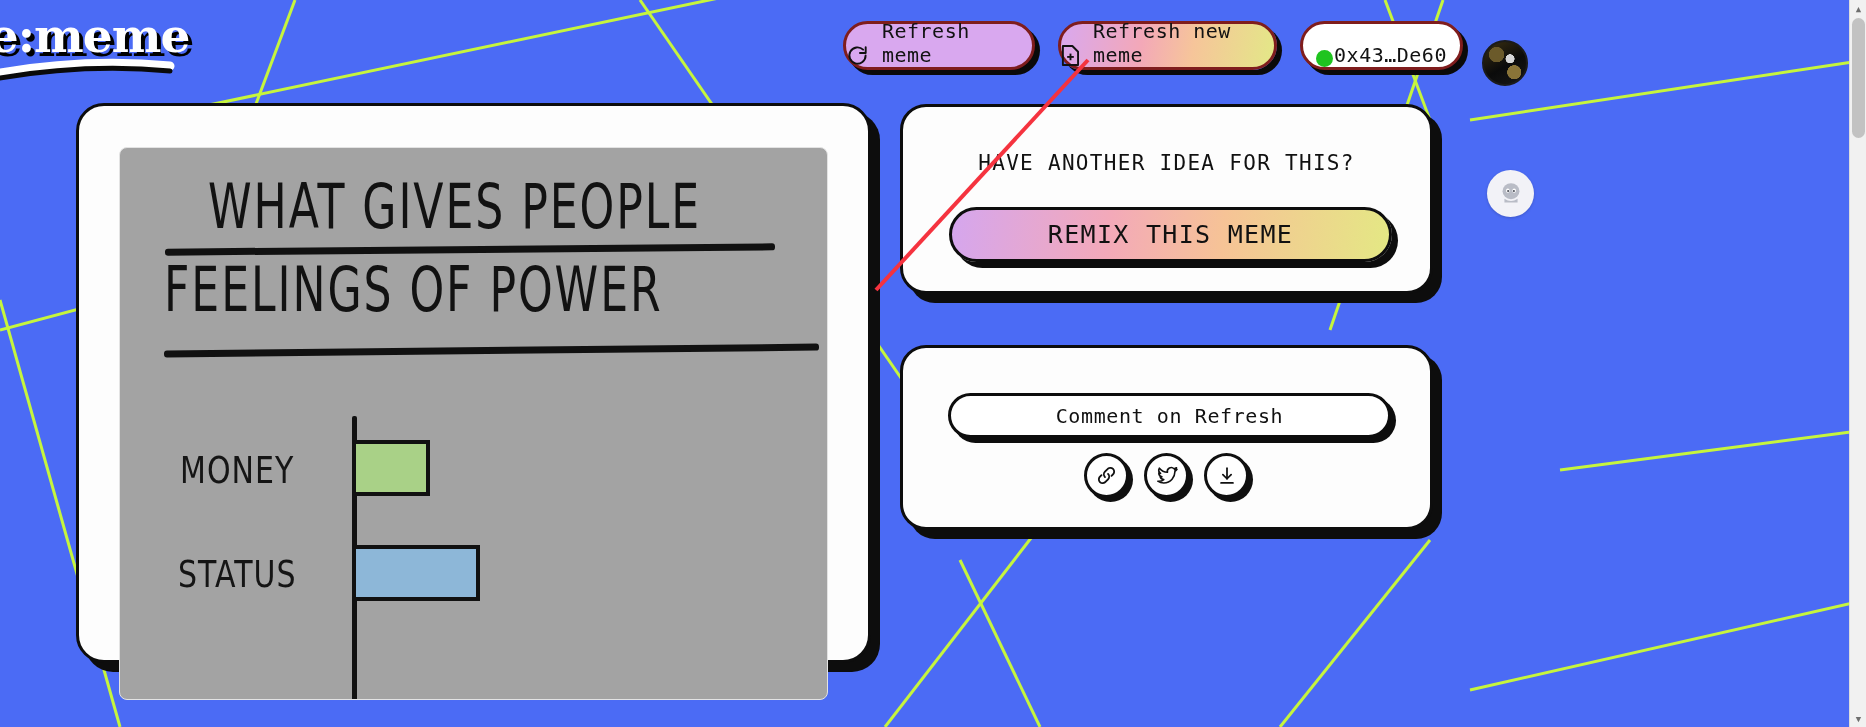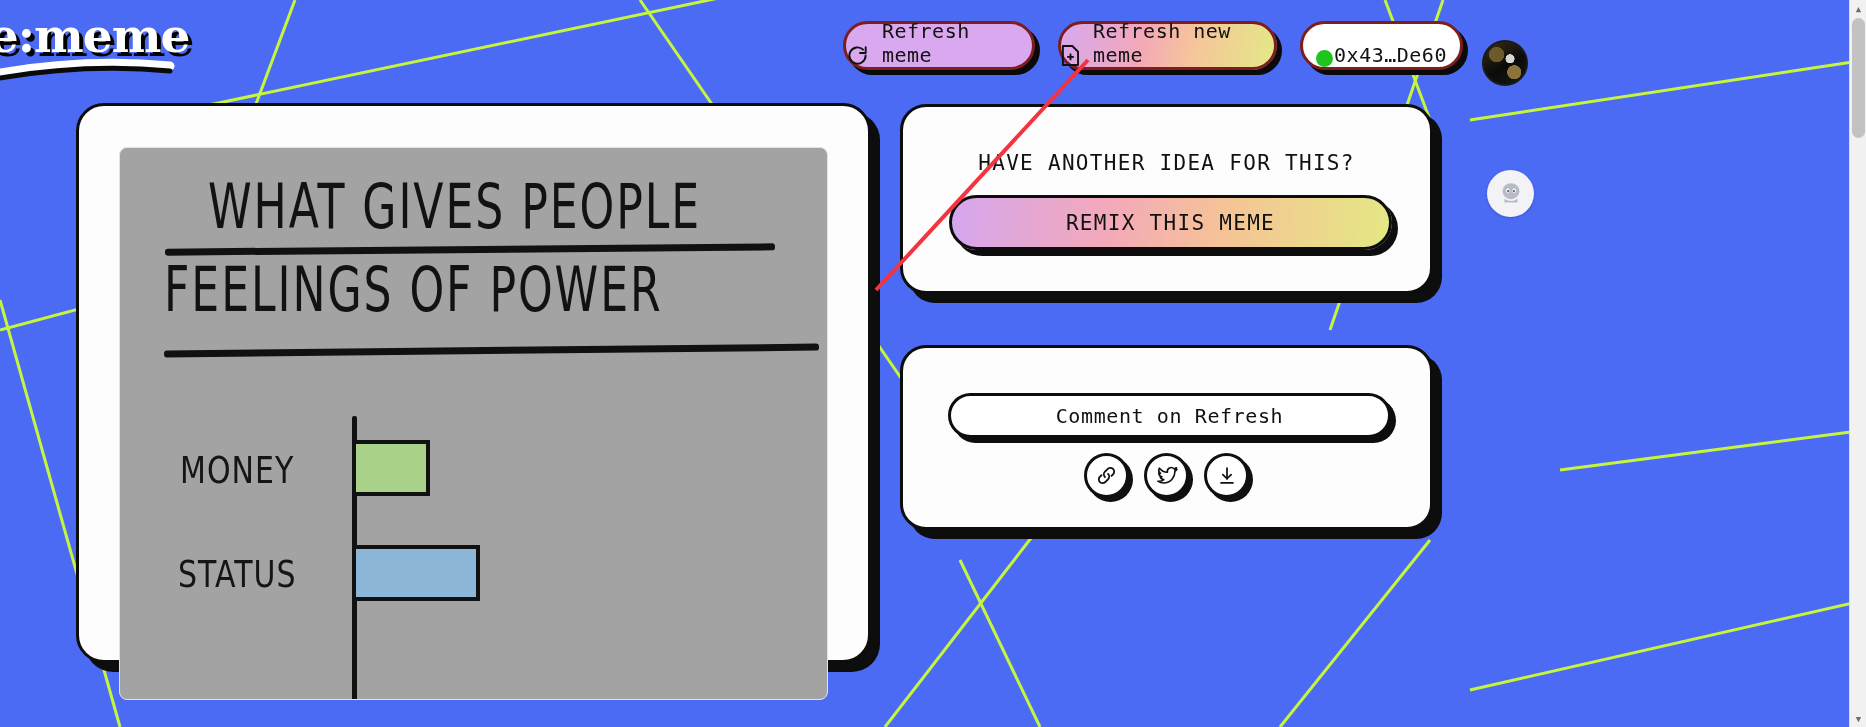--- a/index.html
+++ b/index.html
@@ -112,26 +112,26 @@
   #remix-card  { left: 900px; top: 104px; width: 533px; height: 190px; }
   #share-card  { left: 900px; top: 345px; width: 533px; height: 185px; }
 
   .card-heading {
     position: absolute; left: 0; right: 0; top: 44px;
     text-align: center;
     font-size: 21px; letter-spacing: 1.3px; color: #111;
   }
 
   #btn-remix {
-    position: absolute; left: 46px; top: 88px; width: 443px; height: 55px;
+    position: absolute; left: 46px; top: 100px; width: 443px; height: 55px;
     border: 3px solid #0d0d0d; border-radius: 32px;
     box-shadow: 6px 6px 0 #0d0d0d;
     background: linear-gradient(96deg, #d5a6ee 0%, #f3a9b9 36%, #f6c396 62%, #e4e884 100%);
     display: flex; align-items: center; justify-content: center;
-    font-size: 21px; letter-spacing: 1.3px; color: #111;
+    font-size: 25px; letter-spacing: 1.3px; color: #111;
     cursor: pointer; user-select: none;
   }
 
   #btn-lenster {
     position: absolute; left: 45px; top: 45px; width: 443px; height: 45px;
     border: 3px solid #0d0d0d; border-radius: 28px;
     box-shadow: 5px 5px 0 #0d0d0d;
     background: #ffffff;
     display: flex; align-items: center; justify-content: center;
     font-size: 20px; letter-spacing: 0.6px; color: #111;

